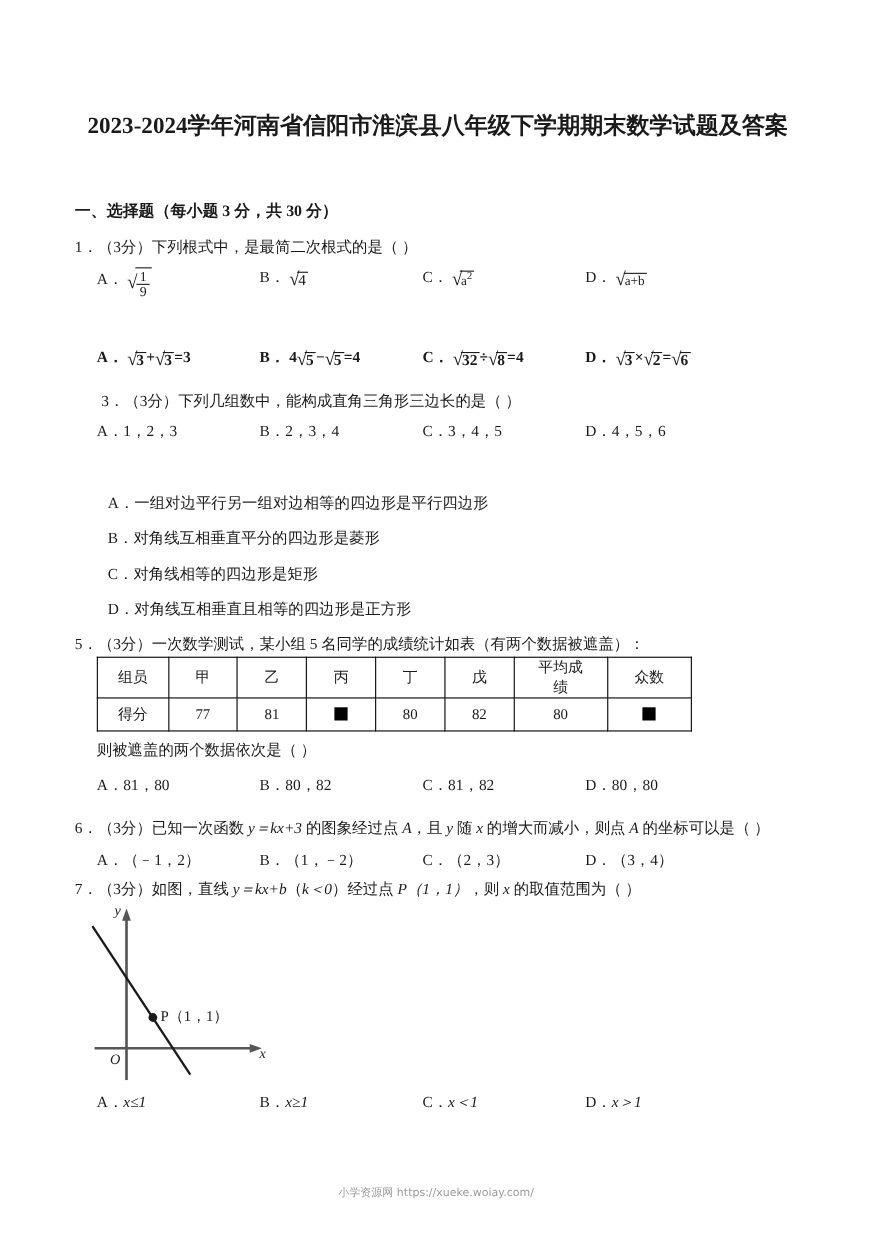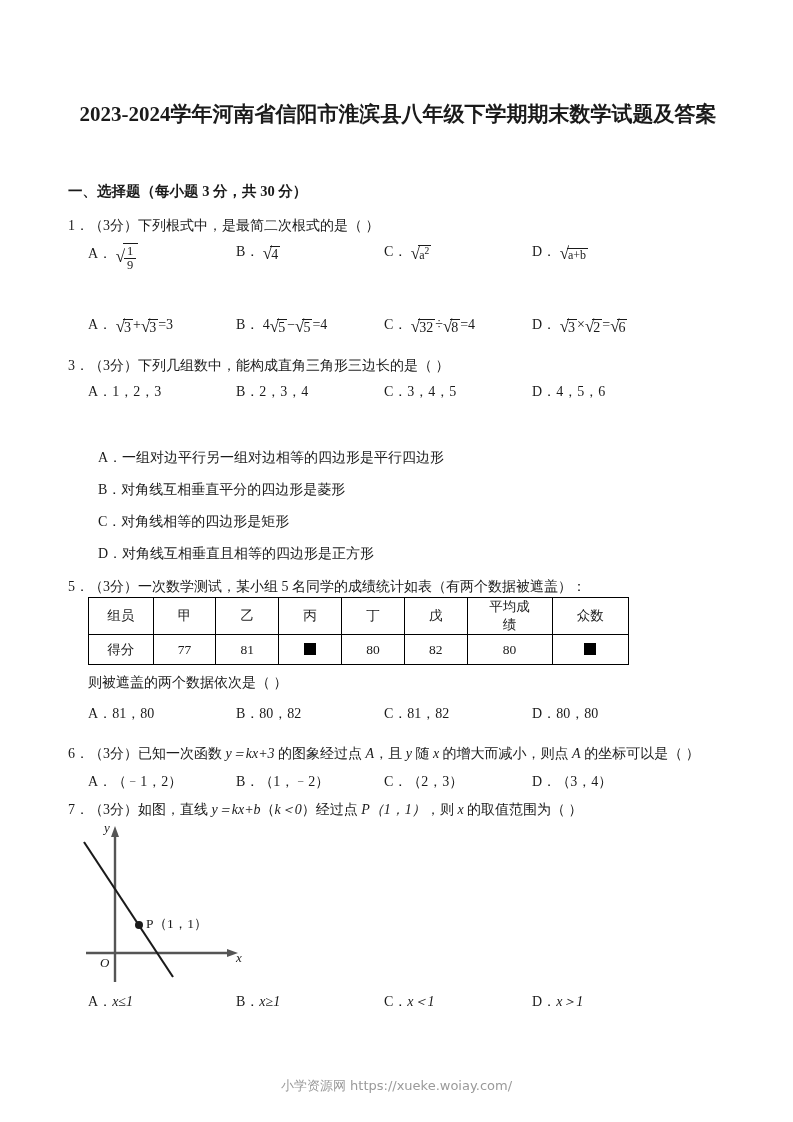--- a/index.html
+++ b/index.html
@@ -159,21 +159,21 @@
     white-space: nowrap;
     font-family: "Liberation Serif", serif;
   }
 
   .watermark {
     position: absolute;
     left: 0;
     top: 1077px;
     width: 793px;
     text-align: center;
-    font-size: 13px;
+    font-size: 10px;
     color: #9a9a9a;
     font-family: "DejaVu Sans", sans-serif;
   }
 </style>
 </head>
 <body>
 
 <div class="page">
 
   <div class="doc-title">2023-2024学年河南省信阳市淮滨县八年级下学期期末数学试题及答案</div>
@@ -201,40 +201,40 @@
       </span>
     </span>
     <span class="opt o4">
       <span>D．</span>
       <span class="rad">
         <span class="sign">√</span><span class="body" style="font-size:12px;">a+b</span>
       </span>
     </span>
   </div>
 
-  <div class="opt-row" style="top:316px;">
+  <div class="opt-row" style="top:316px;font-weight:bold;">
     <span class="opt o1">
       <span>A．</span>
       <span class="rad"><span class="sign">√</span><span class="body">3</span></span>+<span class="rad"><span class="sign">√</span><span class="body">3</span></span>=3
     </span>
     <span class="opt o2">
       <span>B．</span>
       4<span class="rad"><span class="sign">√</span><span class="body">5</span></span>−<span class="rad"><span class="sign">√</span><span class="body">5</span></span>=4
     </span>
     <span class="opt o3">
       <span>C．</span>
       <span class="rad"><span class="sign">√</span><span class="body">32</span></span>÷<span class="rad"><span class="sign">√</span><span class="body">8</span></span>=4
     </span>
     <span class="opt o4">
       <span>D．</span>
       <span class="rad"><span class="sign">√</span><span class="body">3</span></span>×<span class="rad"><span class="sign">√</span><span class="body">2</span></span>=<span class="rad"><span class="sign">√</span><span class="body">6</span></span>
     </span>
   </div>
 
-  <div class="q" style="top:356px;">3．（3分）下列几组数中，能构成直角三角形三边长的是（          ）</div>
+  <div class="q" style="top:356px;margin-left:24px;">3．（3分）下列几组数中，能构成直角三角形三边长的是（          ）</div>
   <div class="opt-row" style="top:383px;text-align:center;">
     <span class="opt o1"><span>A．</span><span>1，2，3</span></span>
     <span class="opt o2"><span>B．</span><span>2，3，4</span></span>
     <span class="opt o3"><span>C．</span><span>3，4，5</span></span>
     <span class="opt o4"><span>D．</span><span>4，5，6</span></span>
   </div>
 
   <div class="stmt" style="top:481px;">B．对角线互相垂直平分的四边形是菱形</div>
   <div class="stmt" style="top:449px;">A．一组对边平行另一组对边相等的四边形是平行四边形</div>
   <div class="stmt" style="top:513px;">C．对角线相等的四边形是矩形</div>

